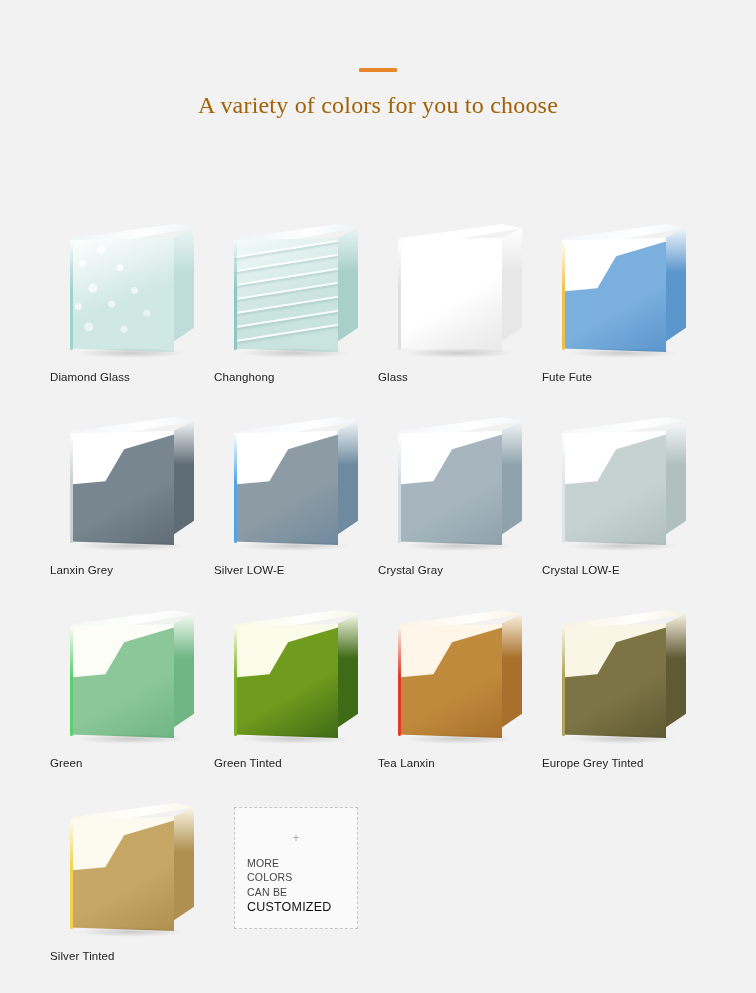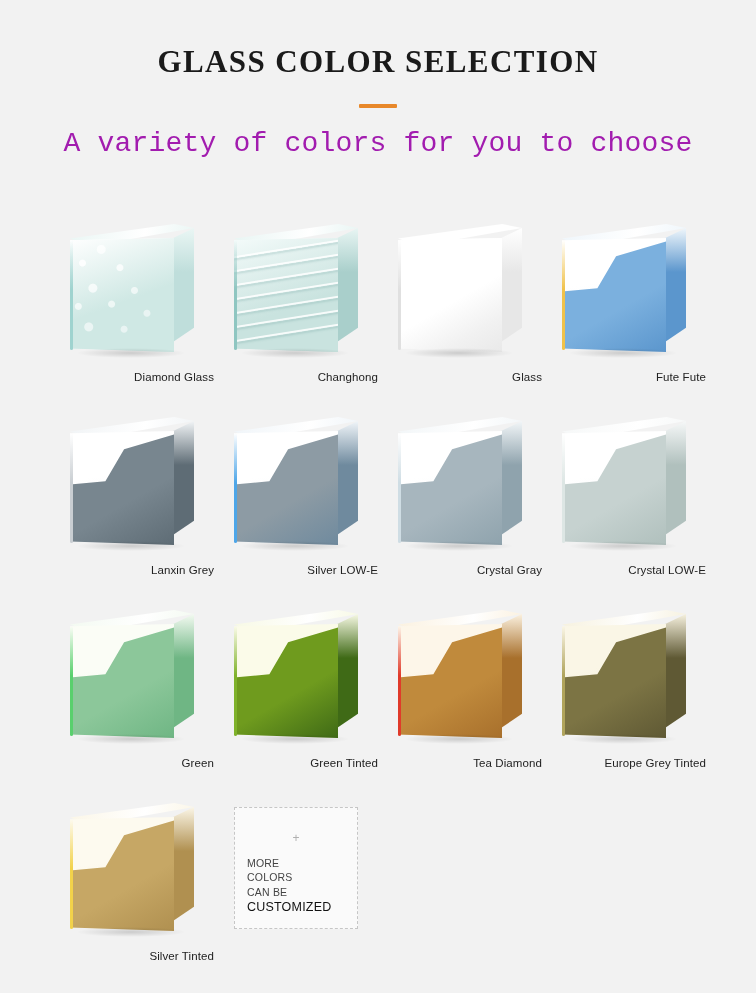--- a/index.html
+++ b/index.html
@@ -30,23 +30,23 @@
     color: #1a1a1a;
     margin: 0;
   }
   .divider {
     width: 38px; height: 4px;
     background: #e8882a;
     margin: 24px auto 0 auto;
     border-radius: 1px;
   }
   .subtitle {
-    font-family: Liberation Mono, monospace;
-    font-size: 28px;
-    color: #a21caf;
+    font-family: Liberation Serif, serif;
+    font-size: 24px;
+    color: #a16207;
     margin: 20px 0 0 0;
     letter-spacing: 0.2px;
   }
 
   
   .grid {
     position: absolute;
     top: 218px;
     left: 50px;
     width: 656px;
@@ -64,21 +64,21 @@
     left: 50%;
     top: 6px;
     transform: translateX(-50%);
     width: 124px;
     height: 130px;
   }
   .caption {
     position: absolute;
     left: 0; right: 0;
     bottom: 28px;
-    text-align: right;
+    text-align: left;
     font-size: 11.5px;
     color: #222;
     letter-spacing: 0.1px;
   }
 
   
   
   .block {
     position: absolute;
     left: 0; top: 0;
@@ -172,21 +172,20 @@
     color: #111;
     letter-spacing: 0.2px;
   }
 </style>
 </head>
 <body>
 
 <div class="page">
 
   <div class="header">
-    <h1 class="title">GLASS COLOR SELECTION</h1>
     <div class="divider"></div>
     <p class="subtitle">A variety of colors for you to choose</p>
   </div>
 
   <div class="grid" id="grid">
       <div class="cell">
         <div class="swatch-wrap">
           <div class="block">
             <div class="face-top" style="background: linear-gradient(100deg, rgb(234, 246, 244) 0%, rgb(255, 255, 255) 60%, rgb(234, 246, 244) 100%);"></div>
             <div class="face-side" style="background: linear-gradient(rgb(234, 246, 244) 0%, rgb(191, 222, 219) 38%, rgb(191, 222, 219) 100%);"></div>
@@ -349,21 +348,21 @@
             <div class="face-top" style="background: linear-gradient(100deg, rgb(251, 241, 223) 0%, rgb(255, 255, 255) 60%, rgb(251, 241, 223) 100%);"></div>
             <div class="face-side" style="background: linear-gradient(rgb(251, 241, 223) 0%, rgb(168, 112, 44) 38%, rgb(168, 112, 44) 100%);"></div>
             <div class="face-front">
               <div class="base" style="background: linear-gradient(170deg, rgb(253, 246, 233) 0%, rgb(253, 246, 233) 38%, rgb(246, 226, 195) 100%);"></div>
               <div class="tintshape" style="background: linear-gradient(150deg, rgb(192, 138, 60) 0%, rgb(192, 138, 60) 60%, rgb(168, 112, 44) 100%);"></div>
             </div>
             <div class="edge-glow" style="background: linear-gradient(rgba(255, 255, 255, 0) 0%, rgb(224, 58, 42) 45%, rgb(224, 58, 42) 100%);"></div>
             <div class="shadow"></div>
           </div>
         </div>
-        <div class="caption">Tea Diamond</div>
+        <div class="caption">Tea Lanxin</div>
       </div>
       <div class="cell">
         <div class="swatch-wrap">
           <div class="block">
             <div class="face-top" style="background: linear-gradient(100deg, rgb(246, 241, 222) 0%, rgb(255, 255, 255) 60%, rgb(246, 241, 222) 100%);"></div>
             <div class="face-side" style="background: linear-gradient(rgb(246, 241, 222) 0%, rgb(95, 89, 52) 38%, rgb(95, 89, 52) 100%);"></div>
             <div class="face-front">
               <div class="base" style="background: linear-gradient(170deg, rgb(250, 246, 230) 0%, rgb(250, 246, 230) 38%, rgb(238, 230, 200) 100%);"></div>
               <div class="tintshape" style="background: linear-gradient(150deg, rgb(124, 116, 68) 0%, rgb(124, 116, 68) 60%, rgb(95, 89, 52) 100%);"></div>
             </div>

